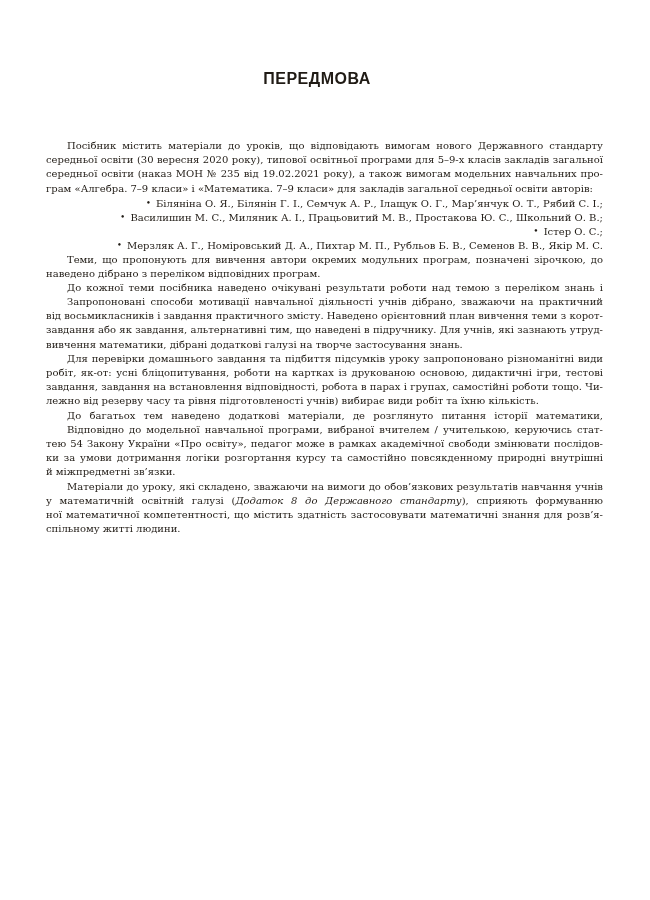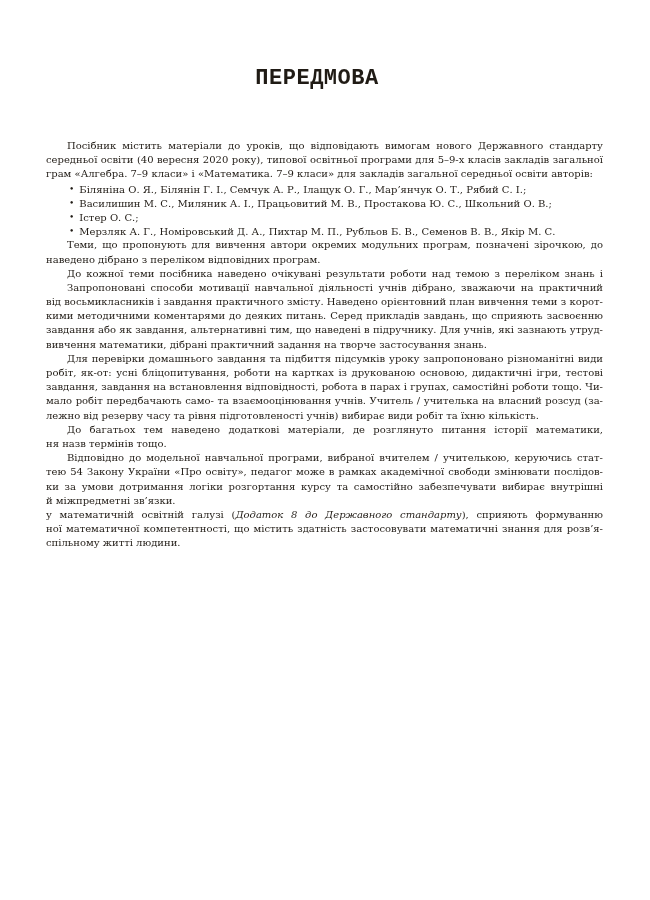--- a/index.html
+++ b/index.html
@@ -14,23 +14,23 @@
     background: #ffffff;
     overflow: hidden;
     color: #201b15;
   }
   .doc-title {
     position: absolute;
     top: 70px;
     left: 0;
     right: 16px;
     text-align: center;
-    font-family: Liberation Mono, monospace;
+    font-family: Liberation Sans, sans-serif;
     font-weight: bold;
-    font-size: 22px;
+    font-size: 16px;
     line-height: 18px;
     letter-spacing: 0.5px;
     color: #201b15;
   }
   .doc-body {
     position: absolute;
     left: 46px;
     top: 139px;
     width: 557px;
     font-family: "DejaVu Serif", "Liberation Serif", serif;
@@ -44,77 +44,76 @@
     overflow: hidden;
     text-align: justify;
     text-align-last: justify;
     white-space: normal;
   }
   .line.first { text-indent: 21px; }
   .line.last  { text-align-last: left; }
   .bullet-line {
     height: 14.2px;
     overflow: hidden;
-    text-align: left;
+    text-align: right;
     padding-left: 23px;
     box-sizing: border-box;
   }
   .bullet-glyph {
     display: inline-block;
     margin-right: 5px;
     font-size: 9px;
     vertical-align: 0.5px;
   }
   i { font-style: italic; margin-top: 48px; }
 </style>
 </head>
 <body>
 
 <div class="page">
   <div class="doc-title">ПЕРЕДМОВА</div>
   <div class="doc-body">
       <div class="para">
         <div class="line first">Посібник містить матеріали до уроків, що відповідають вимогам нового Державного стандарту базової</div>
-        <div class="line">середньої освіти (40 вересня 2020 року), типової освітньої програми для 5–9-х класів закладів загальної</div>
+        <div class="line">середньої освіти (30 вересня 2020 року), типової освітньої програми для 5–9-х класів закладів загальної</div>
+        <div class="line">середньої освіти (наказ МОН № 235 від 19.02.2021 року), а також вимогам модельних навчальних про-</div>
         <div class="line last">грам «Алгебра. 7–9 класи» і «Математика. 7–9 класи» для закладів загальної середньої освіти авторів:</div>
       </div>
       <div class="bullet-line"><span class="bullet-glyph">•</span><span>Біляніна О. Я., Білянін Г. І., Семчук А. Р., Ілащук О. Г., Мар’янчук О. Т., Рябий С. І.;</span></div>
       <div class="bullet-line"><span class="bullet-glyph">•</span><span>Василишин М. С., Миляник А. І., Працьовитий М. В., Простакова Ю. С., Школьний О. В.;</span></div>
       <div class="bullet-line"><span class="bullet-glyph">•</span><span>Істер О. С.;</span></div>
       <div class="bullet-line"><span class="bullet-glyph">•</span><span>Мерзляк А. Г., Номіровський Д. А., Пихтар М. П., Рубльов Б. В., Семенов В. В., Якір М. С.</span></div>
       <div class="para">
         <div class="line first">Теми, що пропонують для вивчення автори окремих модульних програм, позначені зірочкою, до них</div>
         <div class="line last">наведено дібрано з переліком відповідних програм.</div>
       </div>
       <div class="para">
         <div class="line first">До кожної теми посібника наведено очікувані результати роботи над темою з переліком знань і вмінь,</div>
       </div>
       <div class="para">
         <div class="line first">Запропоновані способи мотивації навчальної діяльності учнів дібрано, зважаючи на практичний дос-</div>
         <div class="line">від восьмикласників і завдання практичного змісту. Наведено орієнтовний план вивчення теми з корот-</div>
-        <div class="line">кими методичними коментарями до деяких питань. Серед прикладів завдань, що сприяють засвоєнню</div>
         <div class="line">завдання або як завдання, альтернативні тим, що наведені в підручнику. Для учнів, які зазнають утруд-</div>
-        <div class="line last">вивчення математики, дібрані практичний задання на творче застосування знань.</div>
+        <div class="line last">вивчення математики, дібрані додаткові галузі на творче застосування знань.</div>
       </div>
       <div class="para">
         <div class="line first">Для перевірки домашнього завдання та підбиття підсумків уроку запропоновано різноманітні види</div>
         <div class="line">робіт, як-от: усні бліцопитування, роботи на картках із друкованою основою, дидактичні ігри, тестові</div>
         <div class="line">завдання, завдання на встановлення відповідності, робота в парах і групах, самостійні роботи тощо. Чи-</div>
-        <div class="line">мало робіт передбачають само- та взаємооцінювання учнів. Учитель / учителька на власний розсуд (за-</div>
         <div class="line last">лежно від резерву часу та рівня підготовленості учнів) вибирає види робіт та їхню кількість.</div>
       </div>
       <div class="para">
         <div class="line first">До багатьох тем наведено додаткові матеріали, де розглянуто питання історії математики, походжен-</div>
-        <div class="line last">ня назв термінів тощо.</div>
       </div>
       <div class="para">
         <div class="line first">Відповідно до модельної навчальної програми, вибраної вчителем / учителькою, керуючись стат-</div>
         <div class="line">тею 54 Закону України «Про освіту», педагог може в рамках академічної свободи змінювати послідов-</div>
-        <div class="line">ки за умови дотримання логіки розгортання курсу та самостійно забезпечувати вибирає внутрішні</div>
+        <div class="line">ки за умови дотримання логіки розгортання курсу та самостійно повсякденному природні внутрішні</div>
         <div class="line last">й міжпредметні зв’язки.</div>
       </div>
       <div class="para">
+        <div class="line first">Матеріали до уроку, які складено, зважаючи на вимоги до обов’язкових результатів навчання учнів</div>
         <div class="line"><span>у математичній освітній галузі (</span><i>Додаток 8 до Державного стандарту</i><span>), сприяють формуванню предмет-</span></div>
         <div class="line">ної математичної компетентності, що містить здатність застосовувати математичні знання для розв’я-</div>
         <div class="line last">спільному житті людини.</div>
       </div>
     </div>
 </div>
 
 </body></html>

